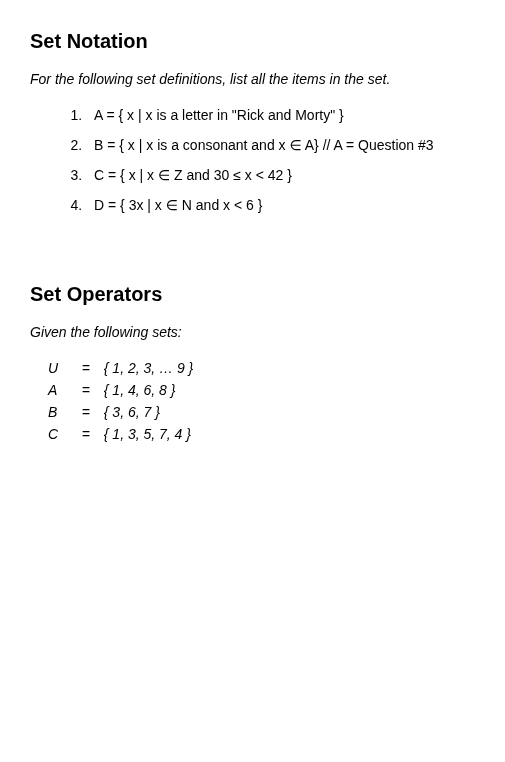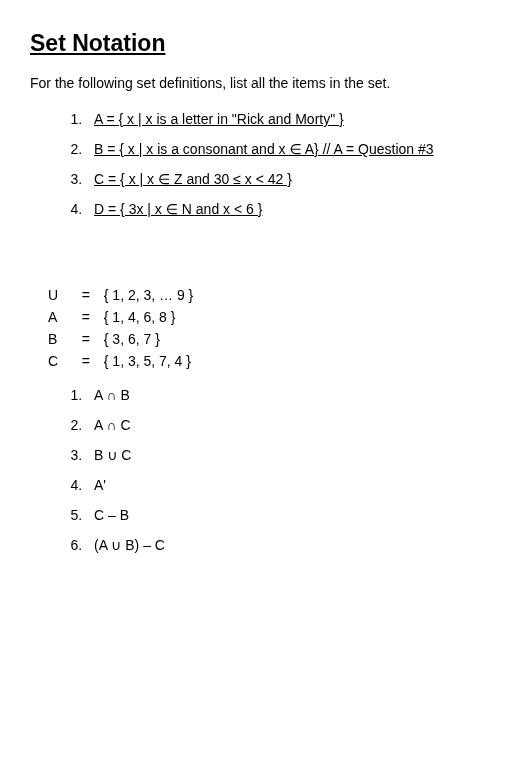--- a/index.html
+++ b/index.html
@@ -6,40 +6,40 @@
     body {
       font-family: Arial, Helvetica, sans-serif;
       font-size: 14px;
       color: #000;
       background: #fff;
       margin: 0;
       padding: 30px 30px 30px 30px;
       width: 505px;
     }
     h2 {
-      font-size: 23px;
+      font-size: 20px;
       font-weight: bold;
-      text-decoration: underline;
       margin: 0 0 18px 0;
     }
     .intro {
       margin: 0 0 20px 0;
+      font-style: italic;
     }
     ol.questions {
       padding-left: 56px;
       margin: 0 0 70px 0;
-      text-decoration: underline;
     }
     ol.questions li {
       margin-bottom: 14px;
       padding-left: 8px;
     }
     .given-row {
       margin-bottom: 6px;
       padding-left: 18px;
+      font-style: italic;
     }
     .given-row .setname {
       display: inline-block;
       width: 20px;
     }
     .given-row .eq {
       display: inline-block;
       width: 28px;
       text-align: center;
     }
@@ -67,20 +67,22 @@
 <h2>Set Notation</h2>
 <p class="intro">For the following set definitions, list all the items in the set.</p>
 <ol class="questions">
   <li>A = { x | x is a letter in "Rick and Morty" }</li>
   <li>B = { x |  x is a consonant and x ∈ A}    // A = Question #3</li>
   <li>C = { x | x ∈ Z and 30 ≤ x &lt; 42 }</li>
   <li>D = { 3x | x ∈ N and x &lt; 6 }</li>
 </ol>
 
 <div class="section2">
+  <h2>Set Operators</h2>
+  <p class="intro">Given the following sets:</p>
 
   <div class="given-block">
     <div class="given-row">
       <span class="setname">U</span>
       <span class="eq">=</span>
       <span>{ 1, 2, 3, … 9 }</span>
     </div>
     <div class="given-row">
       <span class="setname">A</span>
       <span class="eq">=</span>
@@ -92,21 +94,13 @@
       <span>{ 3, 6, 7 }</span>
     </div>
     <div class="given-row">
       <span class="setname">C</span>
       <span class="eq">=</span>
       <span>{ 1, 3, 5, 7, 4 }</span>
     </div>
   </div>
 
 
-  <ol class="ops">
-    <li>A ∩ B</li>
-    <li>A ∩ C</li>
-    <li>B ∪ C</li>
-    <li>A'</li>
-    <li>C – B</li>
-    <li>(A ∪ B) – C</li>
-  </ol>
 </div>
 
 </body></html>

